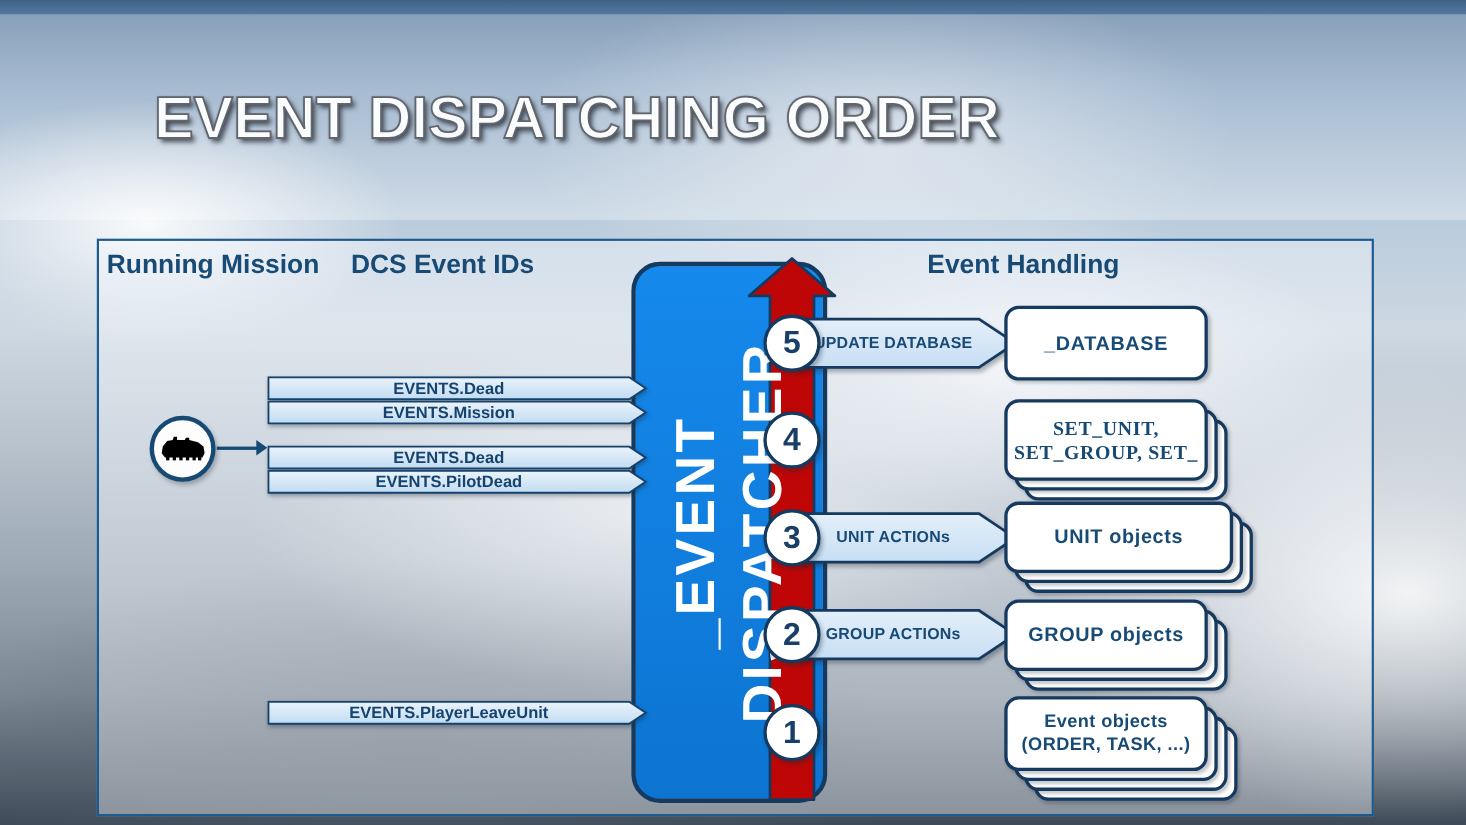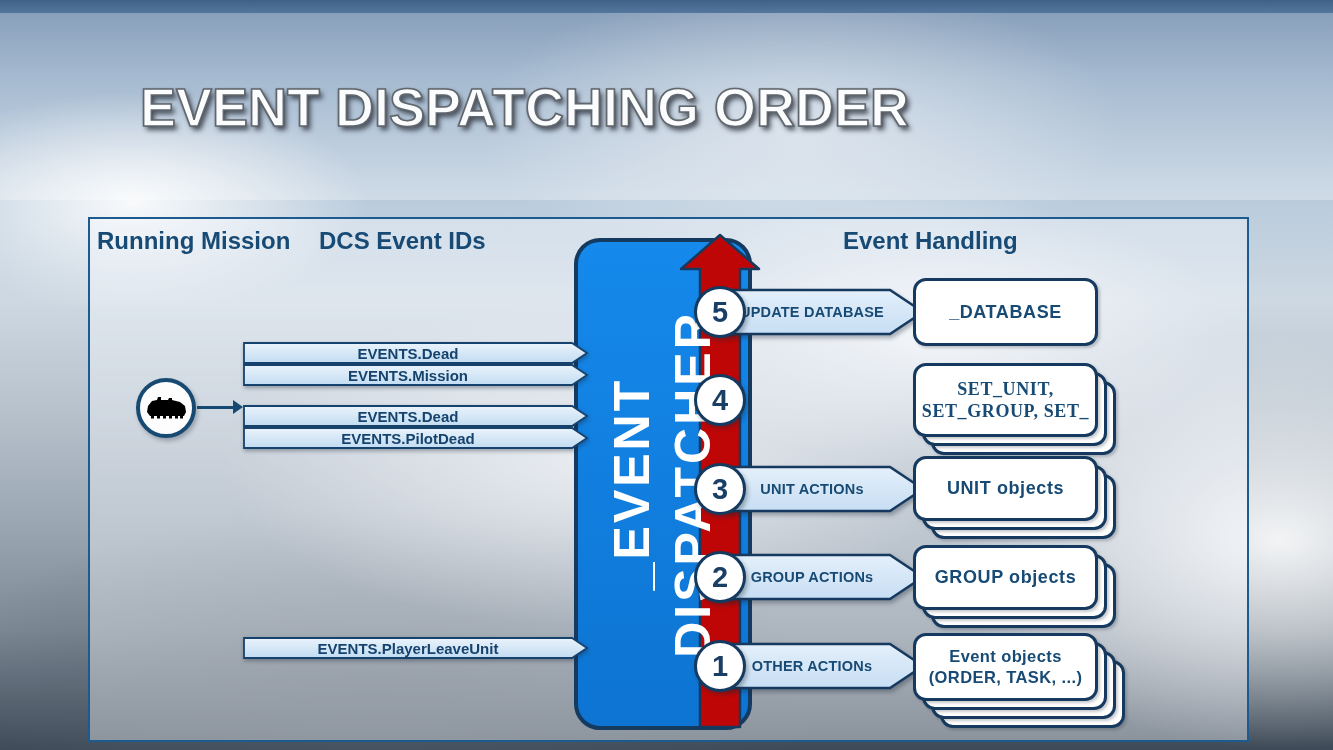--- a/index.html
+++ b/index.html
@@ -55,21 +55,21 @@
   .event-bar{width:346px;height:22px;z-index:3;filter:drop-shadow(1px 2px 2px rgba(30,40,55,.4));}
   .eb0{left:243px;top:342px;} .eb1{left:243px;top:364px;} .eb2{left:243px;top:405px;}
   .eb3{left:243px;top:427px;text-decoration:underline;} .eb4{left:243px;top:637px;}
   .event-bar .lbl{position:absolute;left:0;top:0;width:330px;height:22px;display:flex;align-items:center;justify-content:center;
     font-size:15px;font-weight:bold;color:#16436e;white-space:nowrap;}
   .bar-shape,.arrow-shape{position:absolute;left:0;top:0;width:100%;height:100%;}
   
   .target-group{z-index:3;}
   .tg5{left:913px;top:278px;width:185px;height:68px;}
   .tg4{left:913px;top:363px;width:185px;height:74px;font-family:Liberation Serif, serif;}
-  .tg3{left:913px;top:456px;width:185px;height:65px;}
+  .tg3{left:913px;top:456px;width:185px;height:65px;padding-left:23px;}
   .tg2{left:913px;top:545px;width:185px;height:65px;}
   .tg1{left:913px;top:633px;width:185px;height:68px;}
   .card{position:absolute;left:0;top:0;width:100%;height:100%;background:#fff;border:3px solid #163a5f;
     border-radius:13px;box-sizing:border-box;box-shadow:2px 2px 3px rgba(30,40,55,.25);}
   .ghost1{transform:translate(9px,9px);} .ghost2{transform:translate(18px,18px);} .ghost3{transform:translate(27px,27px);}
   .card-text{position:absolute;left:0;top:0;width:100%;height:100%;display:flex;flex-direction:column;
     align-items:center;justify-content:center;font-weight:bold;color:#174a74;font-size:18px;letter-spacing:.6px;
     line-height:1.25;text-align:center;}
   .tg1 .card-text{font-size:16.5px;letter-spacing:.4px;}
   
@@ -175,26 +175,20 @@
         <polygon points="2,2 164,2 197,24 164,46 2,46" fill="url(#arrGrad)" stroke="#163a5f" stroke-width="2.5"></polygon>
       </svg>
     <span class="lbl">UNIT ACTIONs</span>
   </div>
   <div class="abs action-arrow aa2">
     <svg class="arrow-shape" viewBox="0 0 200 48" preserveAspectRatio="none">
         <polygon points="2,2 164,2 197,24 164,46 2,46" fill="url(#arrGrad)" stroke="#163a5f" stroke-width="2.5"></polygon>
       </svg>
     <span class="lbl">GROUP ACTIONs</span>
   </div>
-  <div class="abs action-arrow aa1">
-    <svg class="arrow-shape" viewBox="0 0 200 48" preserveAspectRatio="none">
-        <polygon points="2,2 164,2 197,24 164,46 2,46" fill="url(#arrGrad)" stroke="#163a5f" stroke-width="2.5"></polygon>
-      </svg>
-    <span class="lbl">OTHER ACTIONs</span>
-  </div>
 
   <div class="abs target-group tg5">
     <div class="card">
       <div class="card-text">
           <span>_DATABASE</span>
         </div>
     </div>
   </div>
 
   <div class="abs target-group tg4">

